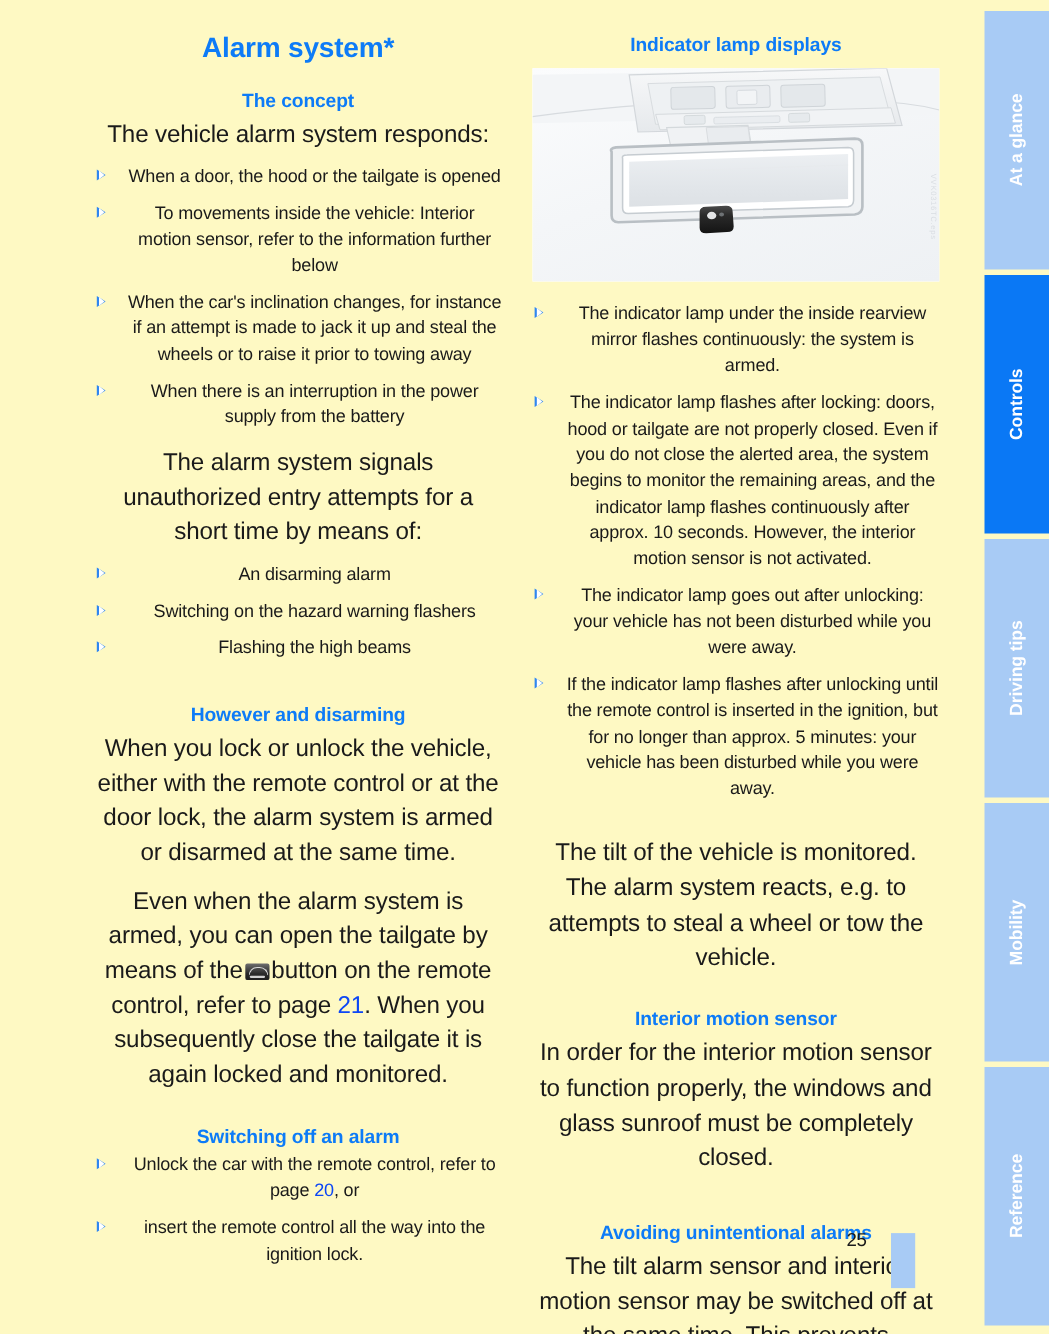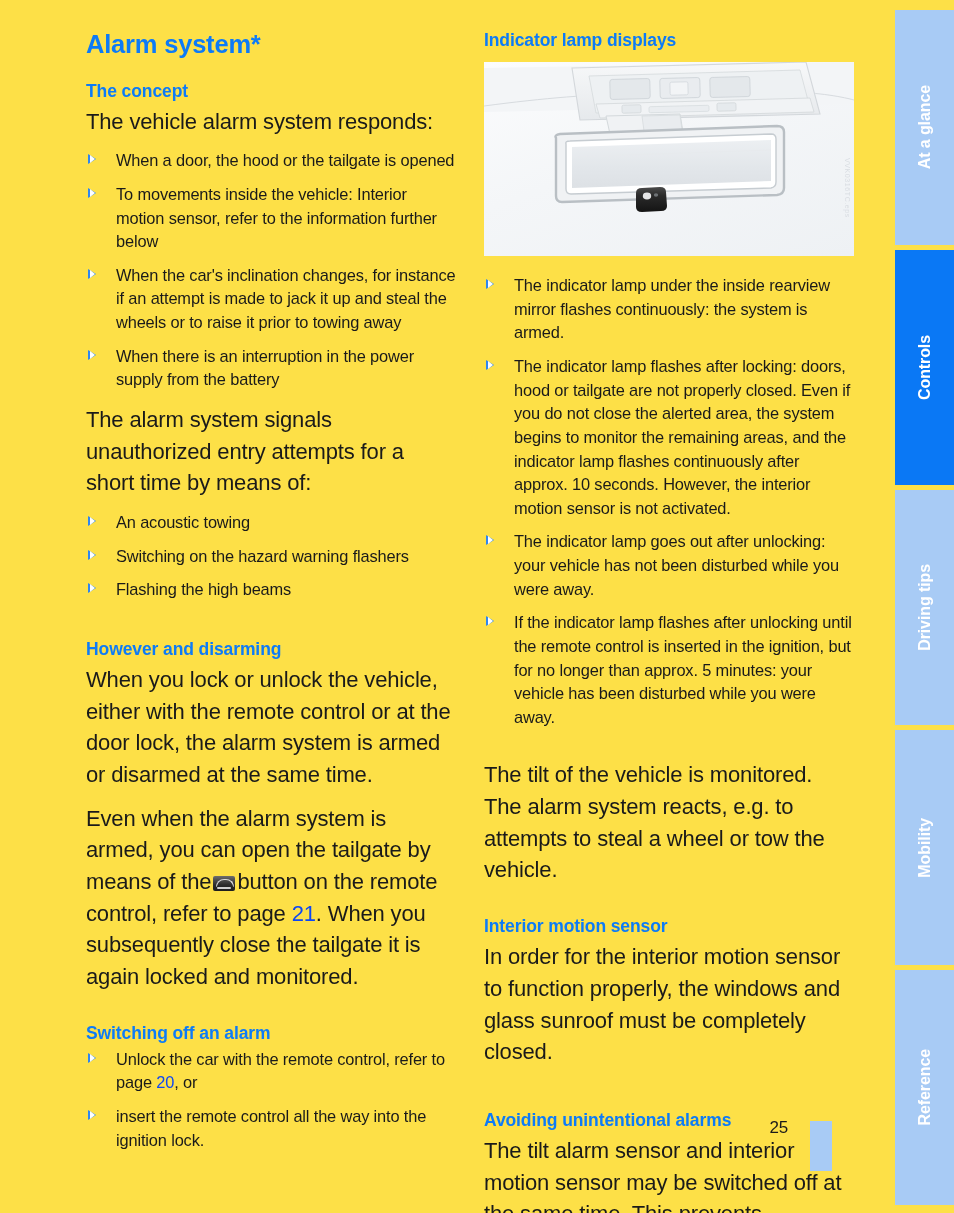--- a/index.html
+++ b/index.html
@@ -13,21 +13,22 @@
     position: relative;
     font-family: "Liberation Sans", sans-serif;
     color: #1a1a1a;
     overflow: hidden;
   }
 
   
   .page {
     position: absolute;
     inset: 0;
-    background: #fde047;
+    background: #fef9c3;
+    text-align: center;
   }
 
   .content {
     position: absolute;
     left: 0;
     top: 0;
     width: 895px;
     height: 1213px;
   }
 
@@ -256,21 +257,21 @@
           <span class="tri"></span>
           <span>When there is an interruption in the power supply from the battery</span>
         </li>
       </ul>
 
       <p class="body">The alarm system signals unauthorized entry attempts for a short time by means of:</p>
 
       <ul class="bullets">
         <li>
           <span class="tri"></span>
-          <span>An acoustic towing</span>
+          <span>An disarming alarm</span>
         </li>
         <li>
           <span class="tri"></span>
           <span>Switching on the hazard warning flashers</span>
         </li>
         <li>
           <span class="tri"></span>
           <span>Flashing the high beams</span>
         </li>
       </ul>

